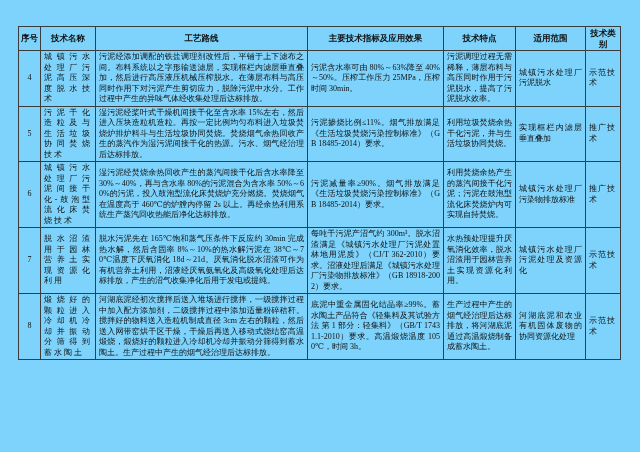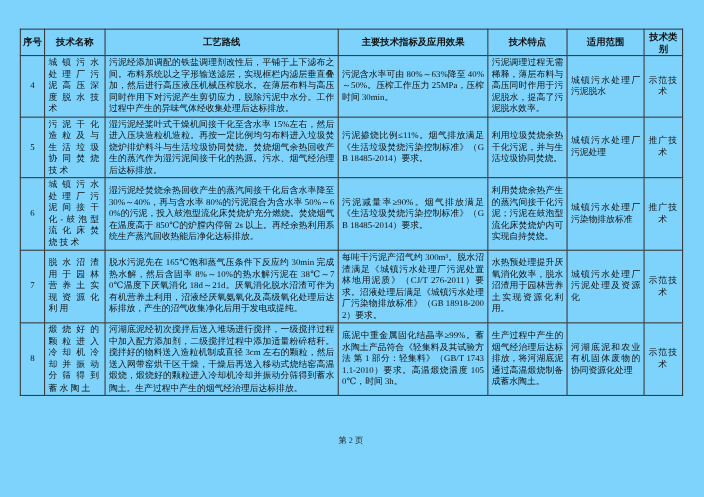--- a/index.html
+++ b/index.html
@@ -41,21 +41,21 @@
   }
   tr.hdr    { height: 23px; }
   tr.row-h4 { height: 54px; }
   tr.row-h5 { height: 50px; }
   tr.row-h6 { height: 65px; }
   tr.row-h7 { height: 63px; }
   tr.row-h8 { height: 64px; }
   .c-no   { text-align: center; }
   .c-name { text-align: justify; letter-spacing: 2px; margin-top: 17px; }
   .c-process, .c-ind, .c-feat, .c-scope { text-align: justify; margin-top: 16px; }
-  .c-cat  { text-align: center; letter-spacing: 1px; margin-left: 44px; }
+  .c-cat  { text-align: left; letter-spacing: 1px; margin-left: 44px; }
   .footer {
     position: absolute;
     left: 18px;
     top: 396px;
     width: 602px;
     text-align: center;
     font-size: 7.5px;
     color: #222222;
   }
 </style>
@@ -94,48 +94,47 @@
         <td class="c-feat">污泥调理过程无需稀释，薄层布料与高压同时作用于污泥脱水，提高了污泥脱水效率。</td>
         <td class="c-scope">城镇污水处理厂污泥脱水</td>
         <td class="c-cat">示范技术</td>
       </tr>
       <tr class="row-h5">
         <td class="c-no">5</td>
         <td class="c-name">污泥干化造粒及与生活垃圾协同焚烧技术</td>
         <td class="c-process">湿污泥经桨叶式干燥机间接干化至含水率 15%左右，然后进入压块造粒机造粒。再按一定比例均匀布料进入垃圾焚烧炉排炉料斗与生活垃圾协同焚烧。焚烧烟气余热回收产生的蒸汽作为湿污泥间接干化的热源。污水、烟气经治理后达标排放。</td>
         <td class="c-ind">污泥掺烧比例≤11%。烟气排放满足《生活垃圾焚烧污染控制标准》（GB 18485-2014）要求。</td>
         <td class="c-feat">利用垃圾焚烧余热干化污泥，并与生活垃圾协同焚烧。</td>
-        <td class="c-scope">城镇污水处理厂污泥处理</td>
+        <td class="c-scope">实现框栏内滤层垂直叠加</td>
         <td class="c-cat">推广技术</td>
       </tr>
       <tr class="row-h6">
         <td class="c-no">6</td>
         <td class="c-name">城镇污水处理厂污泥间接干化-鼓泡型流化床焚烧技术</td>
-        <td class="c-process">湿污泥经焚烧余热回收产生的蒸汽间接干化后含水率降至 30%～40%，再与含水率 80%的污泥混合为含水率 50%～60%的污泥，投入鼓泡型流化床焚烧炉充分燃烧。焚烧烟气在温度高于 850℃的炉膛内停留 2s 以上。再经余热利用系统生产蒸汽回收热能后净化达标排放。</td>
+        <td class="c-process">湿污泥经焚烧余热回收产生的蒸汽间接干化后含水率降至 30%～40%，再与含水率 80%的污泥混合为含水率 50%～60%的污泥，投入鼓泡型流化床焚烧炉充分燃烧。焚烧烟气在温度高于 460℃的炉膛内停留 2s 以上。再经余热利用系统生产蒸汽回收热能后净化达标排放。</td>
         <td class="c-ind">污泥减量率≥90%。烟气排放满足《生活垃圾焚烧污染控制标准》（GB 18485-2014）要求。</td>
         <td class="c-feat">利用焚烧余热产生的蒸汽间接干化污泥；污泥在鼓泡型流化床焚烧炉内可实现自持焚烧。</td>
         <td class="c-scope">城镇污水处理厂污染物排放标准</td>
         <td class="c-cat">推广技术</td>
       </tr>
       <tr class="row-h7">
         <td class="c-no">7</td>
         <td class="c-name">脱水沼渣用于园林营养土实现资源化利用</td>
         <td class="c-process">脱水污泥先在 165℃饱和蒸气压条件下反应约 30min 完成热水解，然后含固率 8%～10%的热水解污泥在 38℃～70℃温度下厌氧消化 18d～21d。厌氧消化脱水沼渣可作为有机营养土利用，沼液经厌氧氨氧化及高级氧化处理后达标排放，产生的沼气收集净化后用于发电或提纯。</td>
-        <td class="c-ind">每吨干污泥产沼气约 300m³。脱水沼渣满足《城镇污水处理厂污泥处置 林地用泥质》（CJ/T 276-2011）要求。沼液处理后满足《城镇污水处理厂污染物排放标准》（GB 18918-2002）要求。</td>
+        <td class="c-ind">每吨干污泥产沼气约 300m³。脱水沼渣满足《城镇污水处理厂污泥处置 林地用泥质》（CJ/T 362-2010）要求。沼液处理后满足《城镇污水处理厂污染物排放标准》（GB 18918-2002）要求。</td>
         <td class="c-feat">水热预处理提升厌氧消化效率，脱水沼渣用于园林营养土实现资源化利用。</td>
         <td class="c-scope">城镇污水处理厂污泥处理及资源化</td>
         <td class="c-cat">示范技术</td>
       </tr>
       <tr class="row-h8">
         <td class="c-no">8</td>
         <td class="c-name">煅烧好的颗粒进入冷却机冷却并振动分筛得到蓄水陶土</td>
         <td class="c-process">河湖底泥经初次搅拌后送入堆场进行搅拌，一级搅拌过程中加入配方添加剂，二级搅拌过程中添加适量粉碎秸秆。搅拌好的物料送入造粒机制成直径 3cm 左右的颗粒，然后送入网带窑烘干区干燥，干燥后再送入移动式烧结窑高温煅烧，煅烧好的颗粒进入冷却机冷却并振动分筛得到蓄水陶土。生产过程中产生的烟气经治理后达标排放。</td>
         <td class="c-ind">底泥中重金属固化结晶率≥99%。蓄水陶土产品符合《轻集料及其试验方法 第 1 部分：轻集料》（GB/T 17431.1-2010）要求。高温煅烧温度 1050℃，时间 3h。</td>
         <td class="c-feat">生产过程中产生的烟气经治理后达标排放，将河湖底泥通过高温煅烧制备成蓄水陶土。</td>
         <td class="c-scope">河湖底泥和农业有机固体废物的协同资源化处理</td>
         <td class="c-cat">示范技术</td>
       </tr>
     </tbody>
   </table>
 
-  <div class="footer">第 2 页</div>
 
 </div>
 
 </body></html>

